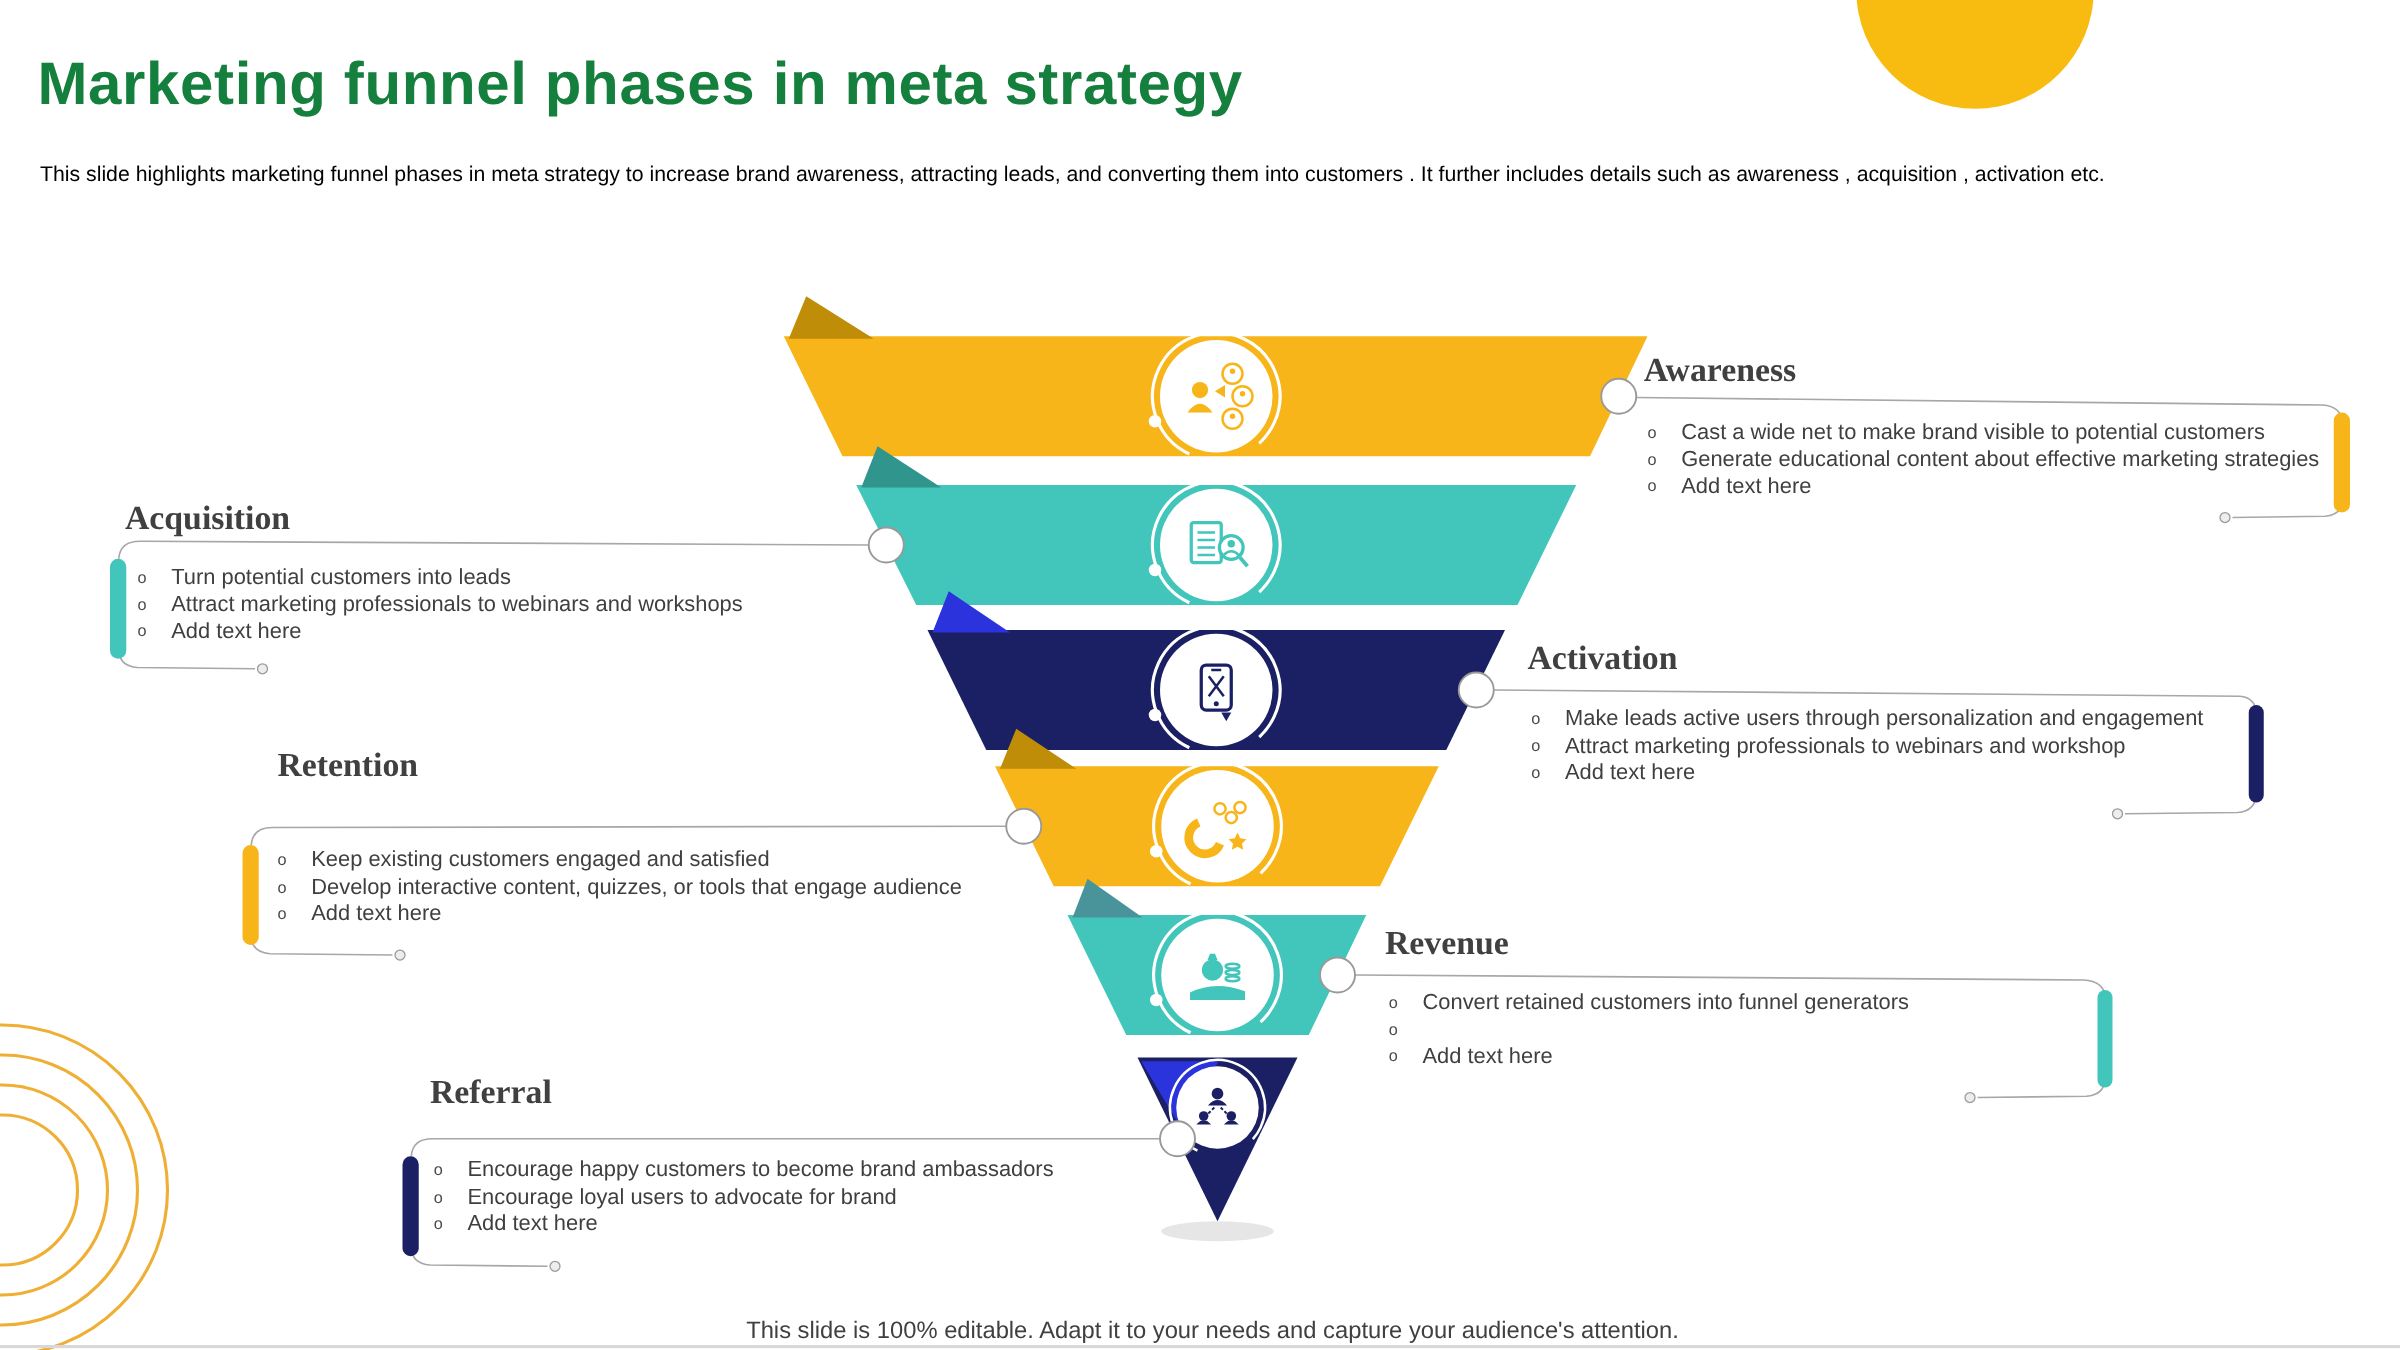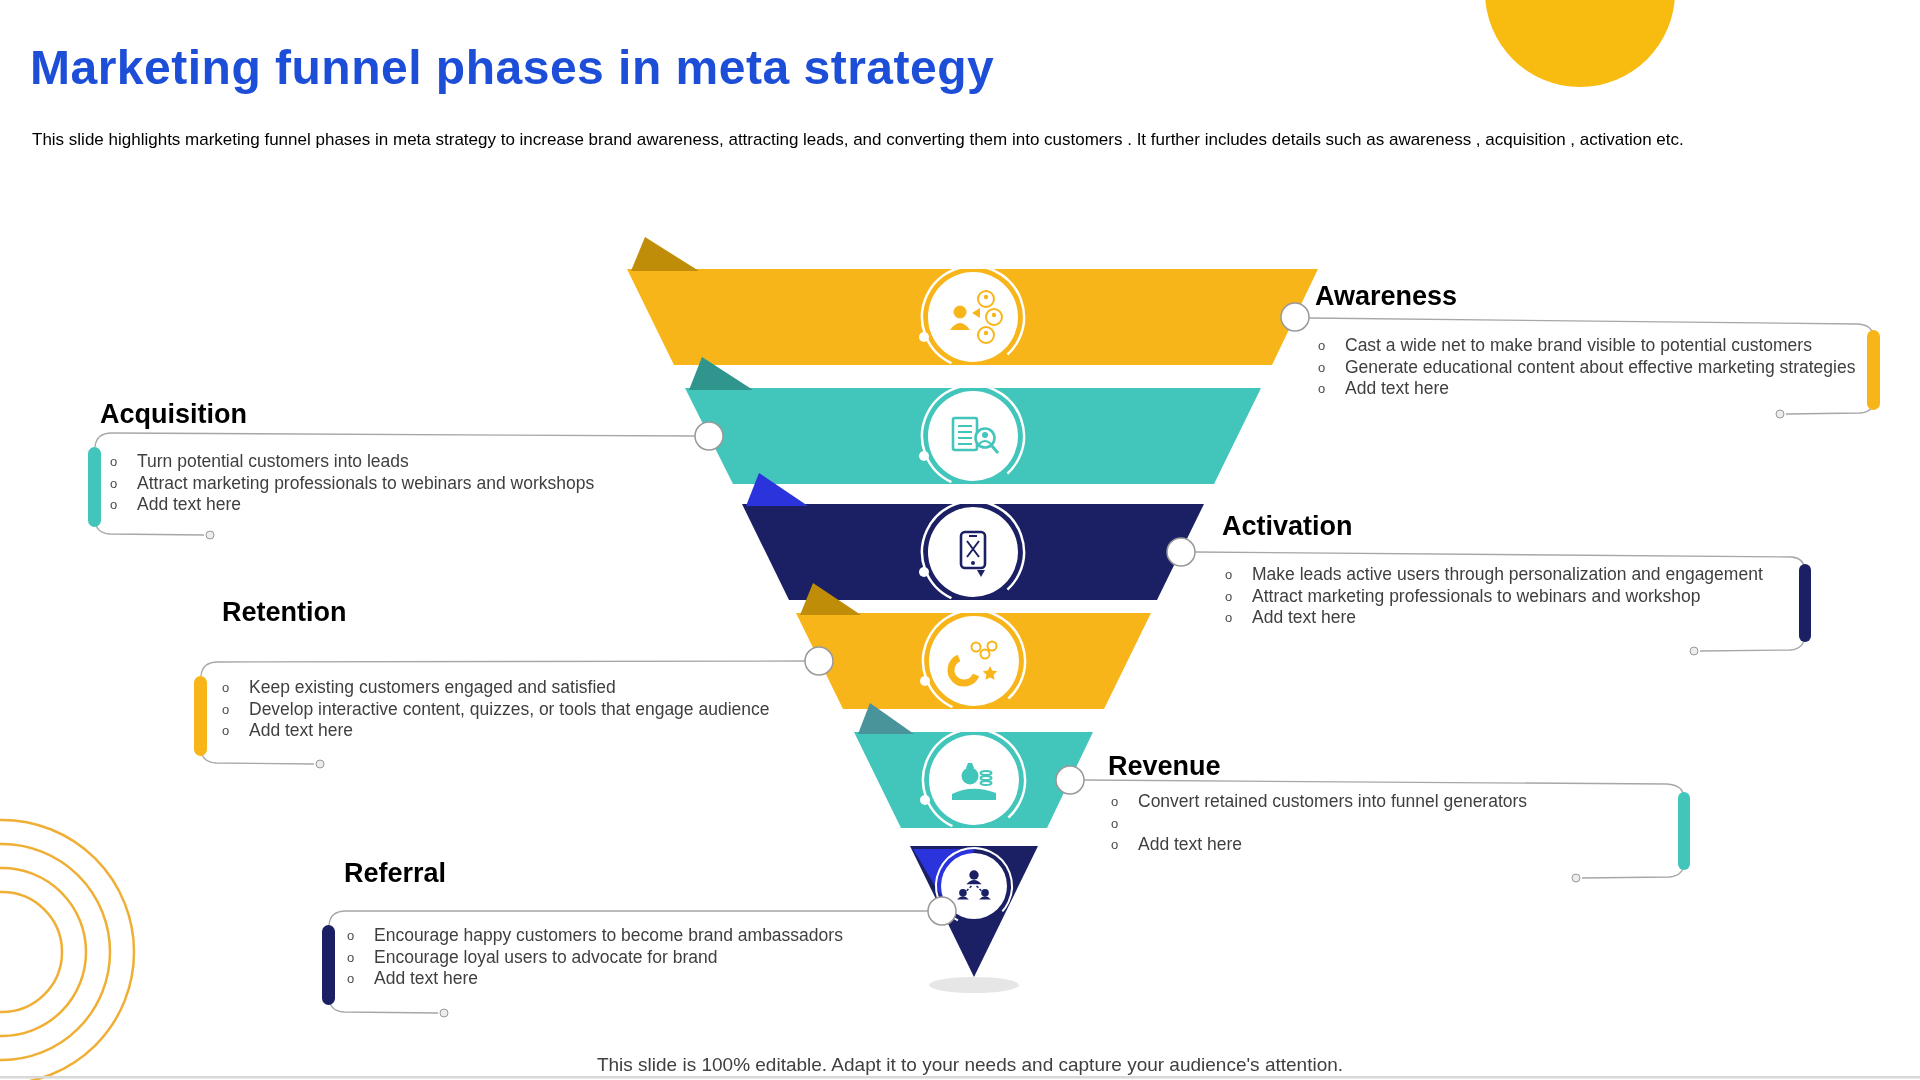--- a/index.html
+++ b/index.html
@@ -1,22 +1,22 @@
 <!DOCTYPE html>
 <html><head>
 <meta charset="utf-8">
 <style>
   html,body{margin:0;padding:0;background:#fff;}
   .slide{position:relative;width:1920px;height:1080px;background:#ffffff;overflow:hidden;
          font-family:"Liberation Sans", sans-serif;}
   .layer{position:absolute;left:0;top:0;width:1920px;height:1080px;}
-  .title{position:absolute;left:30px;top:40px;font-size:48px;font-weight:bold;color:#1d4ed8;
+  .title{position:absolute;left:30px;top:40px;font-size:48px;font-weight:bold;color:#15803d;
          letter-spacing:0.5px;white-space:nowrap;}
   .subtitle{position:absolute;left:32px;top:130px;font-size:17px;color:#000000;white-space:nowrap;}
-  .stage-heading{position:absolute;font-size:27px;font-weight:bold;color:#000000;white-space:nowrap;}
+  .stage-heading{position:absolute;font-size:27px;font-weight:bold;color:#404040;white-space:nowrap;font-family:Liberation Serif, serif;}
   .bullets{position:absolute;font-size:17.5px;color:#3f3f3f;line-height:21.5px;}
   .brow{display:flex;white-space:nowrap;}
   .bmark{width:27px;font-size:13px;color:#4a4a4a;flex:0 0 27px;}
   .footer{position:absolute;left:10px;top:1054px;width:1920px;text-align:center;
           font-size:19px;color:#404040;}
   svg{display:block;}
 </style>
 </head>
 <body>
 
@@ -244,21 +244,21 @@
     <div class="brow">
       <span class="bmark">o</span>
       <span>Develop interactive content, quizzes, or tools that engage audience</span>
       </div>
     <div class="brow">
       <span class="bmark">o</span>
       <span>Add text here</span>
       </div>
   </div>
 
-  <div class="stage-heading" style="left:1108px;top:739px;margin-top:12px;">Revenue</div>
+  <div class="stage-heading" style="left:1108px;top:739px;">Revenue</div>
   <div class="bullets" style="left:1111px;top:791px;width:600px;">
     <div class="brow">
       <span class="bmark">o</span>
       <span>Convert retained customers into funnel generators</span>
       </div>
     <div class="brow">
       <span class="bmark">o</span>
       </div>
     <div class="brow">
       <span class="bmark">o</span>

